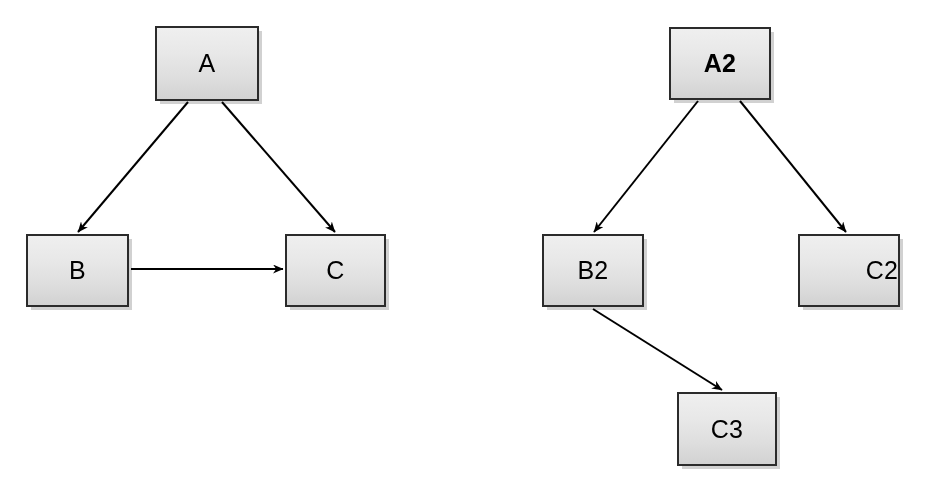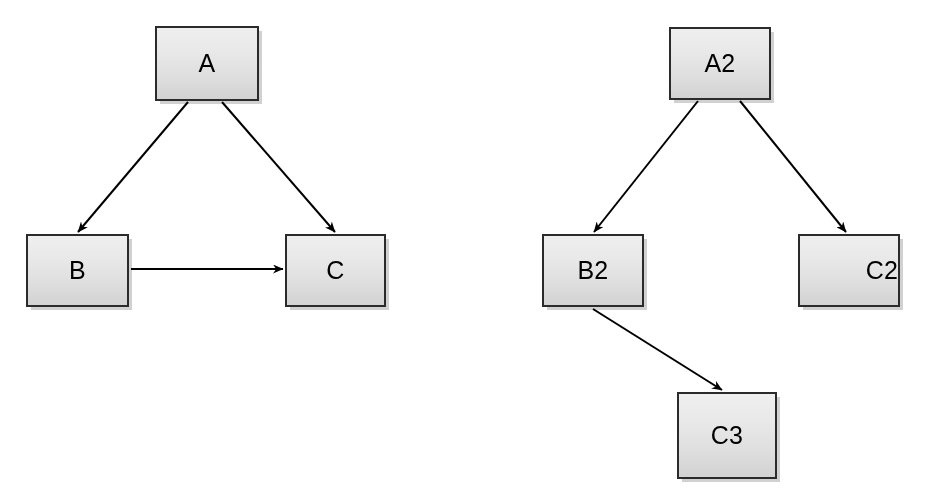--- a/index.html
+++ b/index.html
@@ -69,27 +69,27 @@
   <div id="nodes-group">
       <div class="node" style="left: 155px; top: 26px; width: 104px; height: 75px;">
         <span>A</span>
       </div>
       <div class="node" style="left: 26px; top: 234px; width: 103px; height: 73px;">
         <span>B</span>
       </div>
       <div class="node" style="left: 285px; top: 234px; width: 101px; height: 73px;">
         <span>C</span>
       </div>
-      <div class="node" style="left: 669px; top: 27px; width: 102px; height: 73px;">
+      <div class="node" style="left: 669px; top: 27px; width: 102px; height: 73px; font-weight: bold;">
         <span>A2</span>
       </div>
       <div class="node" style="left: 542px; top: 234px; width: 102px; height: 73px;">
         <span>B2</span>
       </div>
       <div class="node" style="left: 798px; top: 234px; width: 102px; height: 73px; justify-content: flex-end;">
         <span>C2</span>
       </div>
-      <div class="node" style="left: 677px; top: 392px; width: 100px; height: 87px;">
+      <div class="node" style="left: 677px; top: 392px; width: 100px; height: 74px;">
         <span>C3</span>
       </div>
     </div>
 
 </div>
 
 </body></html>

